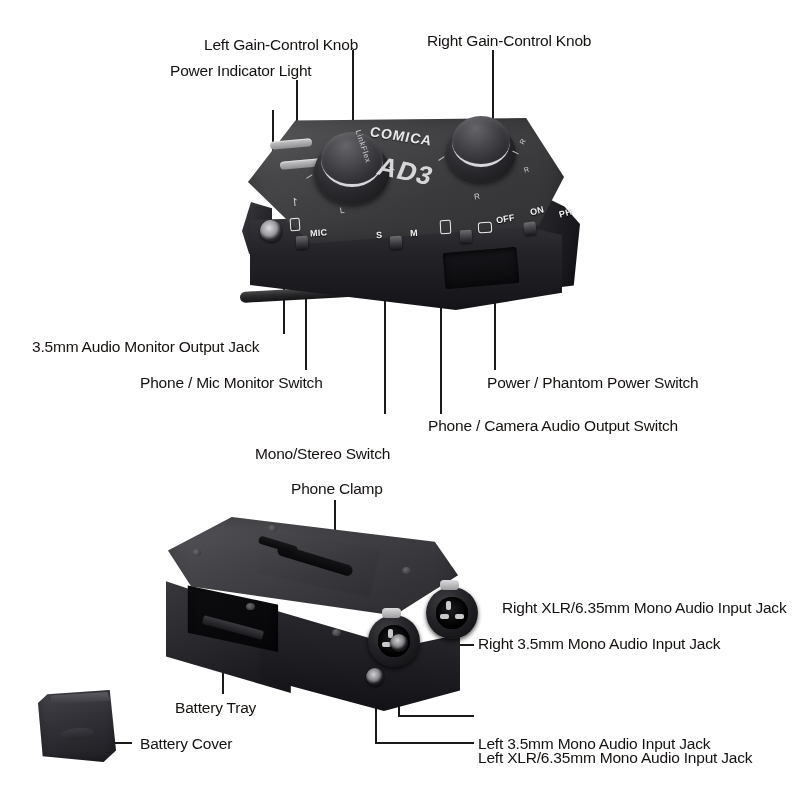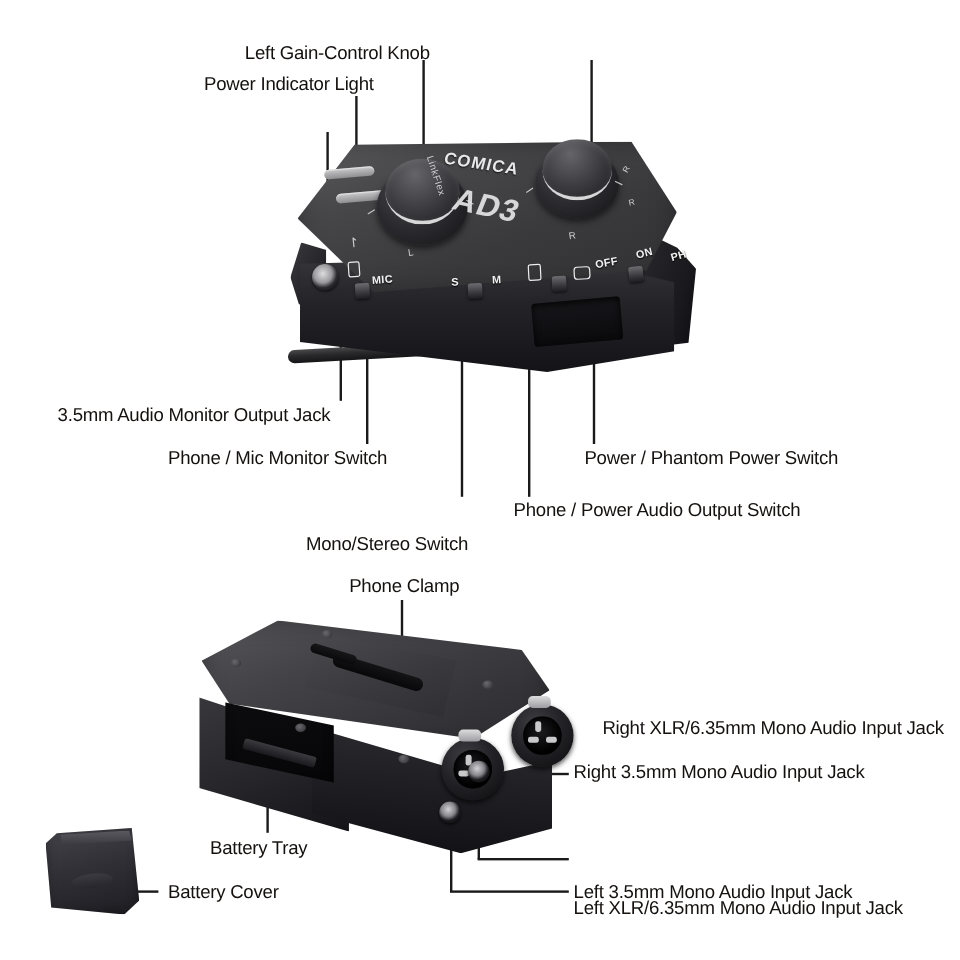--- a/index.html
+++ b/index.html
@@ -257,25 +257,26 @@
     transform:rotate(-6deg);
   }
 </style>
 </head>
 <body>
 
 <div id="stage">
 
   <div class="label" style="left:170px;top:62px;">Power Indicator Light</div>
   <div class="label" style="left:204px;top:36px;">Left Gain-Control Knob</div>
-
-  <div class="label" style="left:48px;top:338px;">3.5mm Audio Monitor Output Jack</div>
+  <div class="label" style="left:427px;top:32px;">Right Gain-Control Knob</div>
+
+  <div class="label" style="left:32px;top:338px;">3.5mm Audio Monitor Output Jack</div>
   <div class="label" style="left:140px;top:374px;">Phone / Mic Monitor Switch</div>
   <div class="label" style="left:255px;top:417px;margin-top:28px;">Mono/Stereo Switch</div>
-  <div class="label" style="left:428px;top:417px;">Phone / Power Audio Output Switch</div>
+  <div class="label" style="left:428px;top:417px;">Phone / Camera Audio Output Switch</div>
   <div class="label" style="left:487px;top:374px;">Power / Phantom Power Switch</div>
 
   <div class="lead v" style="left:272px;top:110px;height:46px;"></div>
   <div class="lead v" style="left:296px;top:80px;height:78px;"></div>
   <div class="lead v" style="left:352px;top:50px;height:120px;"></div>
   <div class="lead v" style="left:492px;top:50px;height:100px;"></div>
 
   <div class="lead v" style="left:283px;top:250px;height:84px;"></div>
   <div class="lead v" style="left:305px;top:250px;height:120px;"></div>
   <div class="lead v" style="left:384px;top:252px;height:162px;"></div>

